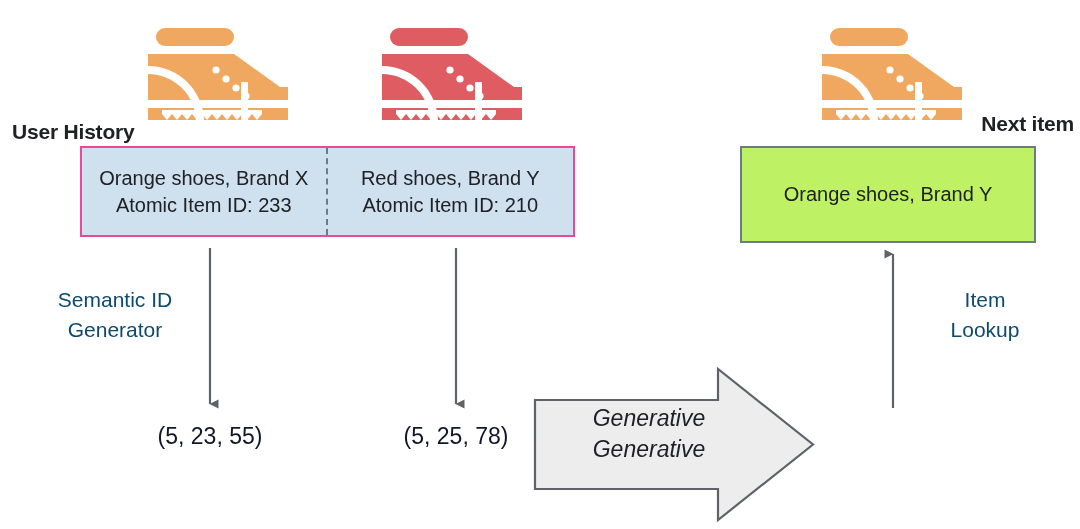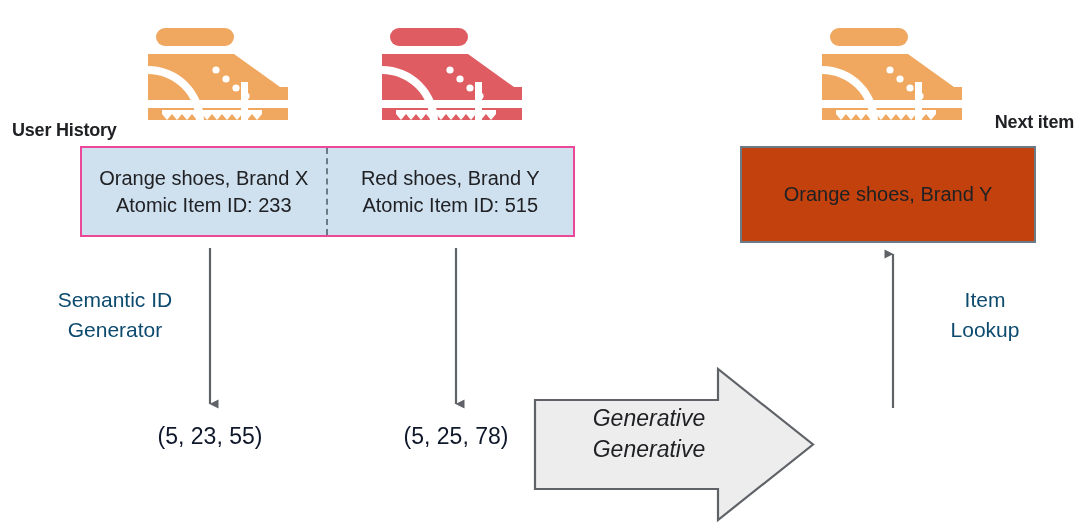--- a/index.html
+++ b/index.html
@@ -19,21 +19,21 @@
     overflow: hidden;
   }
 
   
   .shoe { position: absolute; }
   .shoe svg { display: block; }
 
   
   .corner-label {
     position: absolute;
-    font-size: 18px;
+    font-size: 21px;
     font-weight: bold;
     color: #202124;
     letter-spacing: -0.2px;
     white-space: nowrap;
   }
 
   
   .hist-box {
     position: absolute;
     left: 80px;
@@ -61,21 +61,21 @@
     color: #202124;
     white-space: nowrap;
   }
 
   .next-box {
     position: absolute;
     left: 740px;
     top: 146px;
     width: 296px;
     height: 97px;
-    background: #c2410c;
+    background: #bef264;
     border: 2px solid #6b7b86;
     box-sizing: border-box;
     display: flex;
     flex-direction: row;
     align-items: center;
     justify-content: center;
   }
   .next-line {
     font-size: 20px;
     line-height: 27px;
@@ -194,21 +194,21 @@
 
   <div class="corner-label" style="right:6px; top:112px;">Next item</div>
 
   <div class="hist-box">
     <div class="hist-cell left">
       <div class="hist-line">Orange shoes, Brand X</div>
       <div class="hist-line">Atomic Item ID: 233</div>
     </div>
     <div class="hist-cell">
       <div class="hist-line">Red shoes, Brand Y</div>
-      <div class="hist-line">Atomic Item ID: 515</div>
+      <div class="hist-line">Atomic Item ID: 210</div>
     </div>
   </div>
 
   <div class="next-box">
     <div class="next-line">Orange shoes, Brand Y</div>
   </div>
 
   <svg class="conn" style="left:0; top:0;" width="1080" height="529" aria-hidden="true">
     <defs>
       <marker id="arrowDown" markerWidth="10" markerHeight="10" refX="5" refY="9" orient="auto" markerUnits="userSpaceOnUse">

